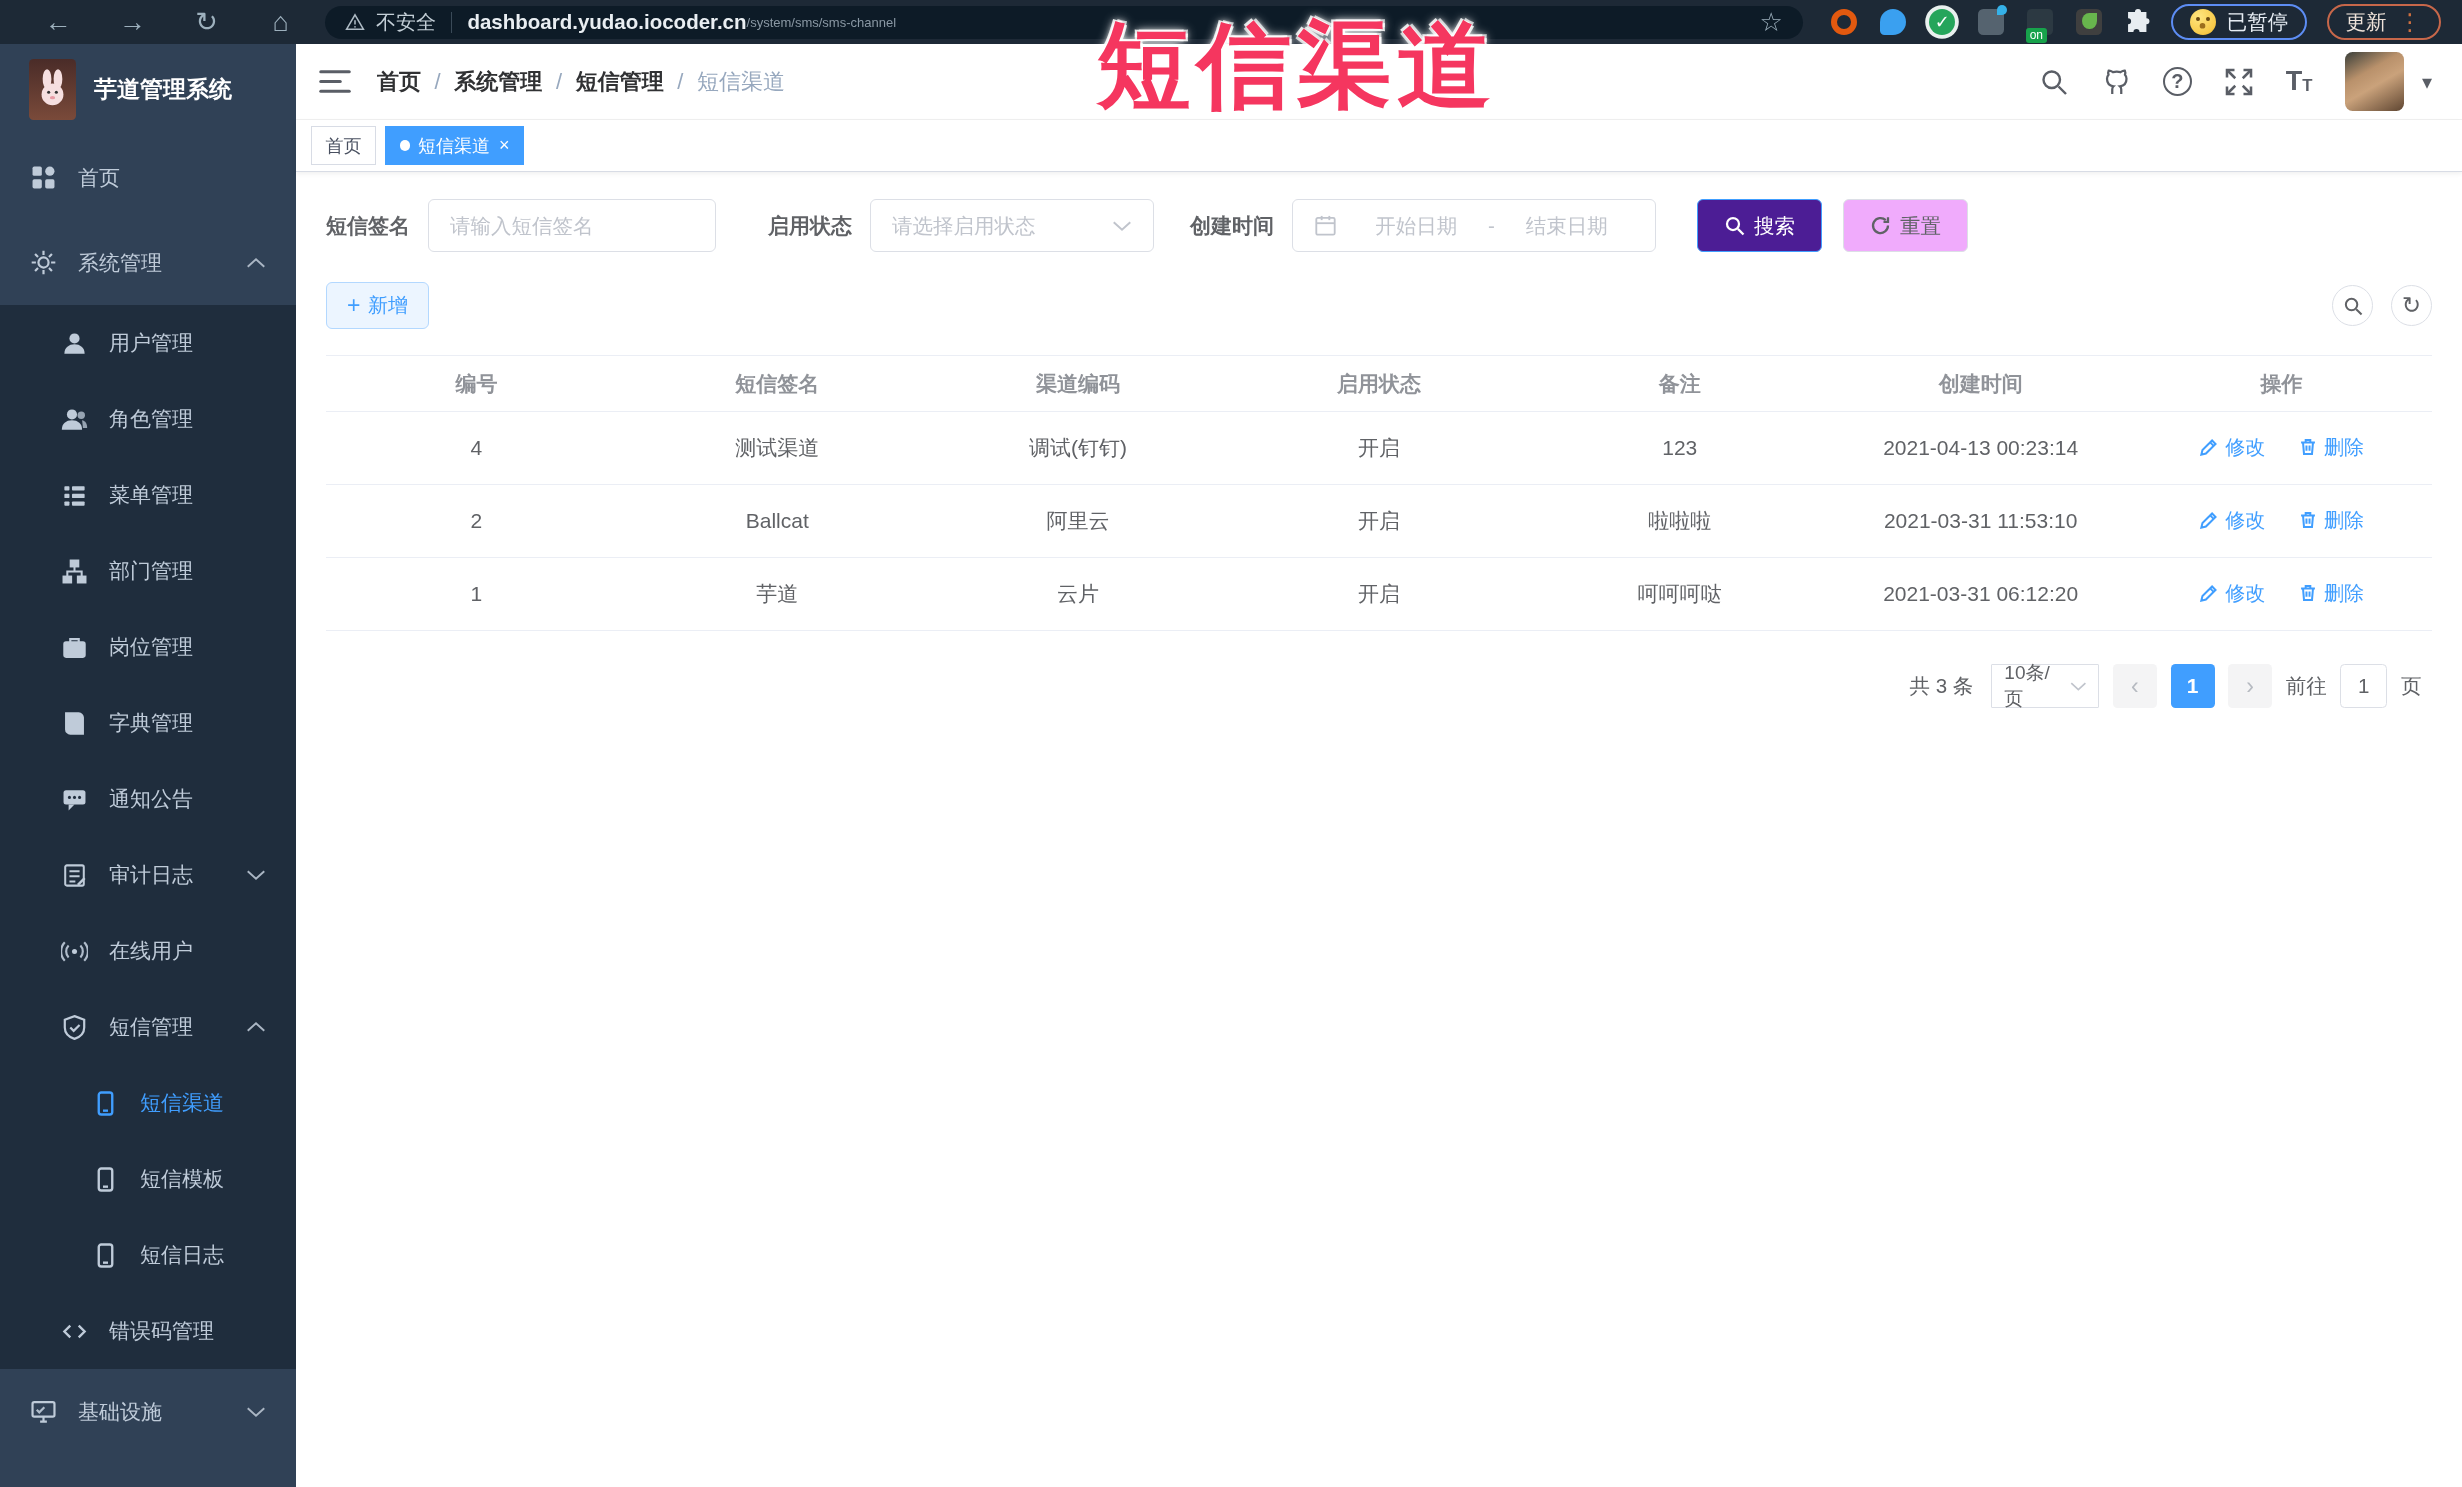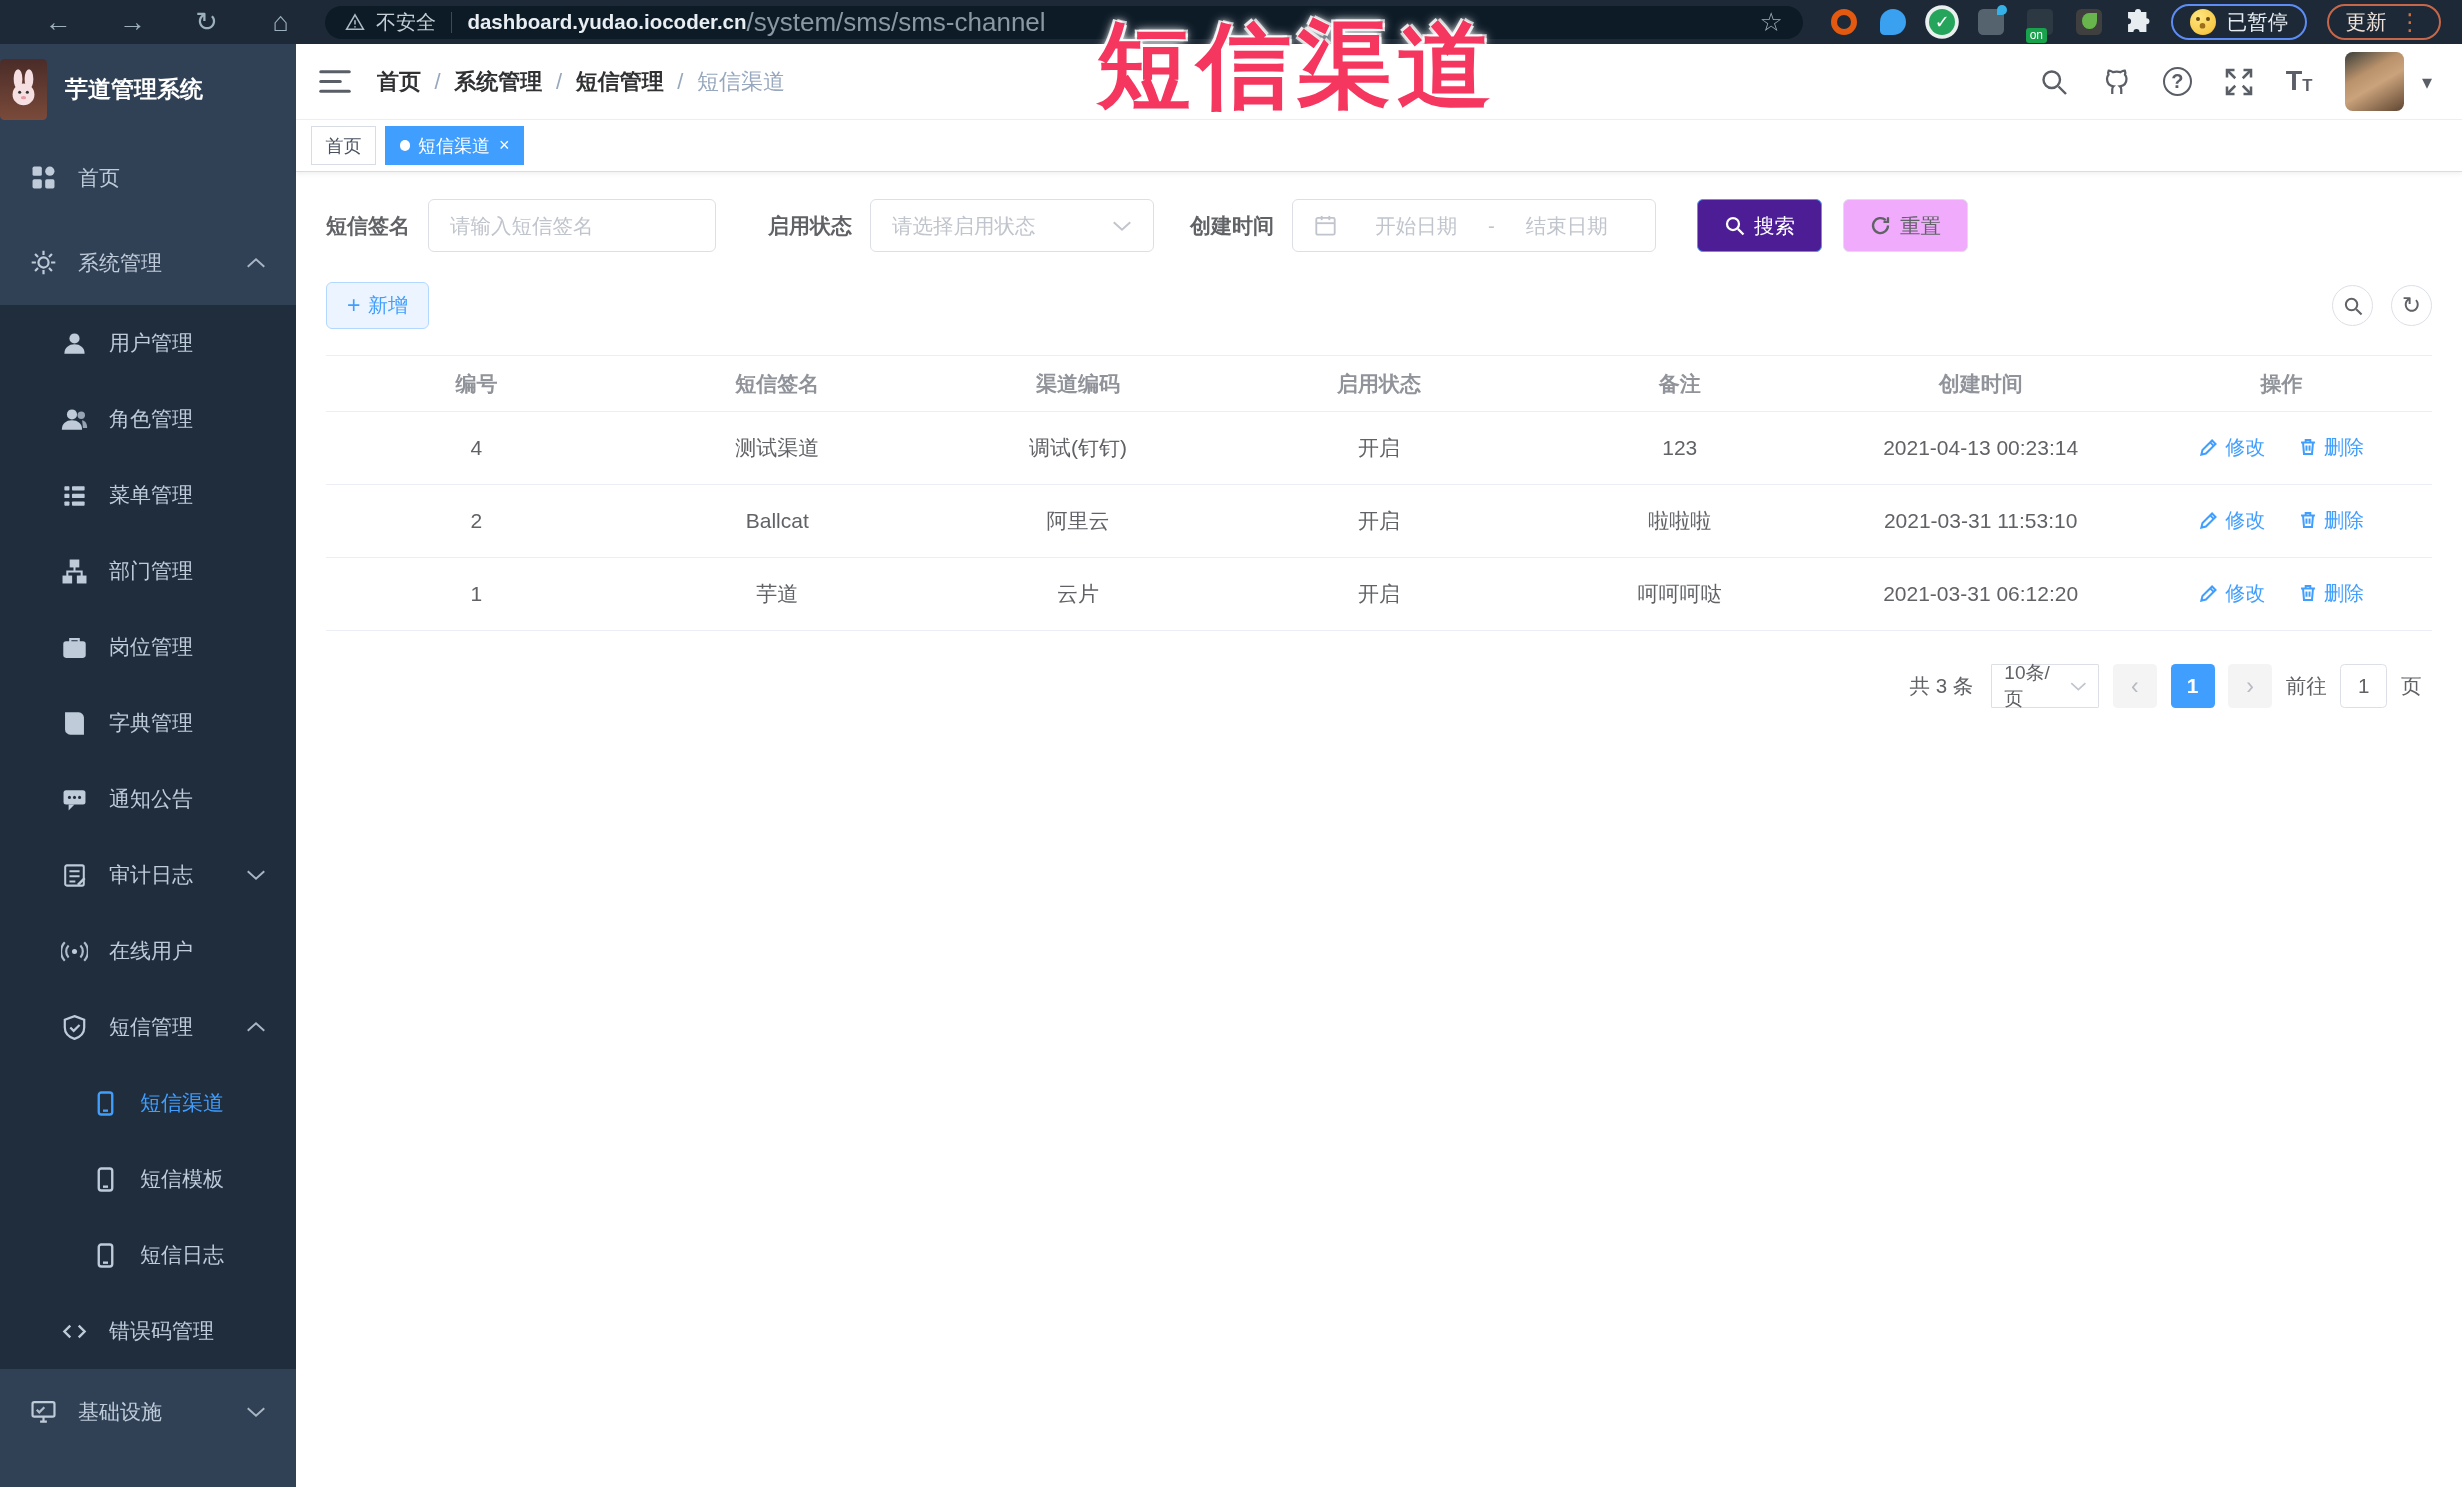--- a/index.html
+++ b/index.html
@@ -10,21 +10,21 @@
   .chrome { position:absolute; left:0; top:0; width:2462px; height:44px;
     background:#1d2936; display:flex; align-items:center; padding:0 21px; z-index:5;}
   .nav-ic { width:53px; height:35px; display:flex; align-items:center; justify-content:center;
     color:#9db0bd; font-size:27px; margin:0 10.6px; border-radius:17.4px; }
   .omnibox { flex:1; height:33px; margin:0 18px 0 7.6px; background:#0d1b27; border-radius:16.7px;
     display:flex; align-items:center; padding:0 20px; min-width:0; }
   .warn-tri { width:20px; height:18px; margin-right:10.6px; color:#aebbc5; flex:none;}
   .sec-label { color:#c3ced6; font-size:20px; margin-right:15px; }
   .omni-sep { width:1.5px; height:21px; background:#3a4a58; margin-right:15px; }
   .url-host { color:#e9eef2; font-size:20.5px; font-weight:bold; }
-  .url-path { color:#8a98a4; font-size:26px; }
+  .url-path { color:#8a98a4; font-size:13px; }
   .omni-star { margin-left:auto; color:#9db0bd; font-size:26px; }
   .ext-row { display:flex; align-items:center; gap:23px; margin-left:10.6px; }
   .ext { width:26px; height:26px; flex:none; }
   .ext-orange { border-radius:50%; border:6.8px solid #e2590f; }
   .ext-pin { background:#3aa0f0; border-radius:50% 50% 50% 4.5px; }
   .ext-green { background:#25a55b; border-radius:50%; color:#fff; font-size:18px;
     display:flex; align-items:center; justify-content:center; box-shadow:0 0 0 3.8px #e9f0ef; }
   .ext-gray { background:#55636f; border-radius:5.3px; position:relative; }
   .ext-gray::after { content:""; position:absolute; right:-3px; top:-4.5px; width:10.6px; height:10.6px;
     background:#35b1e8; border-radius:50% 50% 50% 0; }
@@ -50,21 +50,21 @@
   
   .watermark { position:absolute; left:1097px; top:3px; z-index:50;
     font-size:94px; font-weight:bold; letter-spacing:6px; color:#f5365f;
     text-shadow:0 0 6px #fff, 0 0 12px #fff, 2.3px 2.3px 0 rgba(255,255,255,.85),
       -2.3px -2.3px 0 rgba(255,255,255,.85), 2.3px -2.3px 0 rgba(255,255,255,.7), -2.3px 2.3px 0 rgba(255,255,255,.7);
     pointer-events:none; }
 
   
   .app { position:absolute; left:0; top:44px; width:2462px; height:1444px; display:flex; }
   .sidebar { width:296px; height:100%; background:#304156; flex:none; display:flex; flex-direction:column; overflow:hidden;}
-  .logo-row { height:91px; display:flex; align-items:center; flex:none;}
+  .logo-row { height:91px; display:flex; align-items:center; padding-left:29px; flex:none;}
   .logo-img { width:47px; height:61px; border-radius:4.5px; overflow:hidden; flex:none;
     background:linear-gradient(180deg,#4a2c28 0%,#7a4a3a 100%); display:flex; align-items:center; justify-content:center;}
   .logo-title { color:#fff; font-size:23px; font-weight:bold; margin-left:18px; white-space:nowrap;}
   .s-item { display:flex; align-items:center; color:#bfcbd9; font-size:21px; cursor:pointer; flex:none;}
   .s-item .mi { width:27px; height:27px; margin-right:21px; flex:none; }
   .s-root { height:85px; padding:0 30px; background:#304156; }
   .s-sub { height:76px; padding:0 30px 0 61px; background:#1f2d3d; }
   .s-sub2 { height:76px; padding:0 30px 0 92px; background:#1f2d3d; }
   .s-active { color:#409eff; }
   .s-chevron { margin-left:auto; width:20px; height:12px; color:#aab6c4; }

